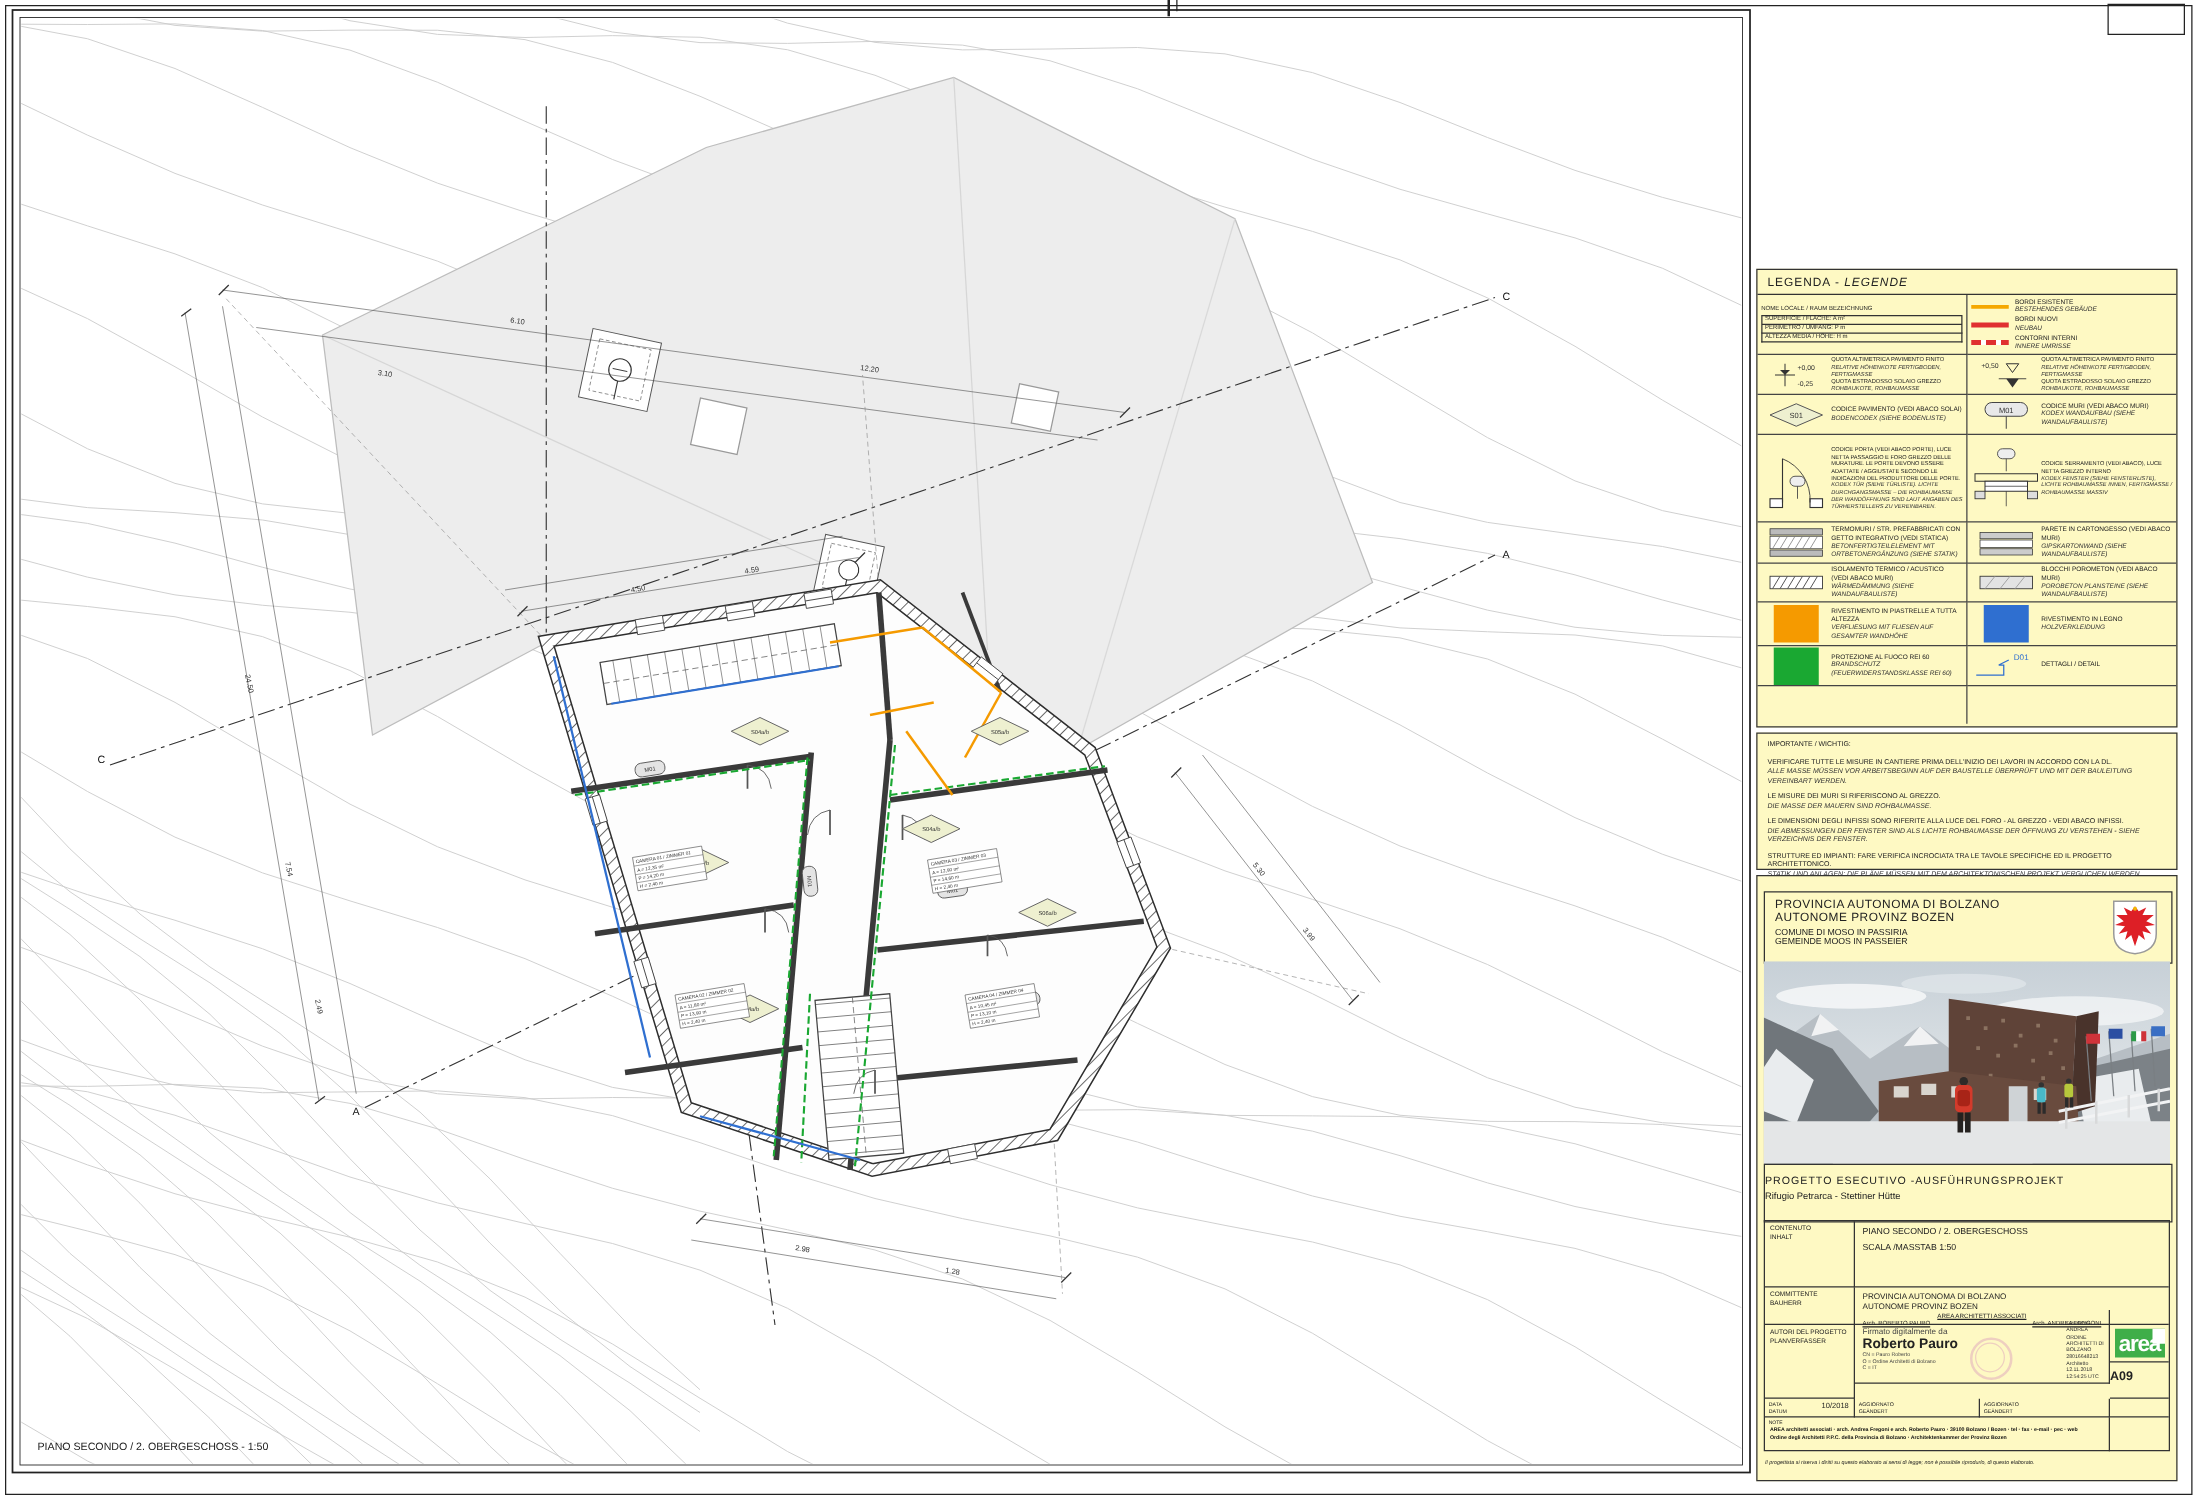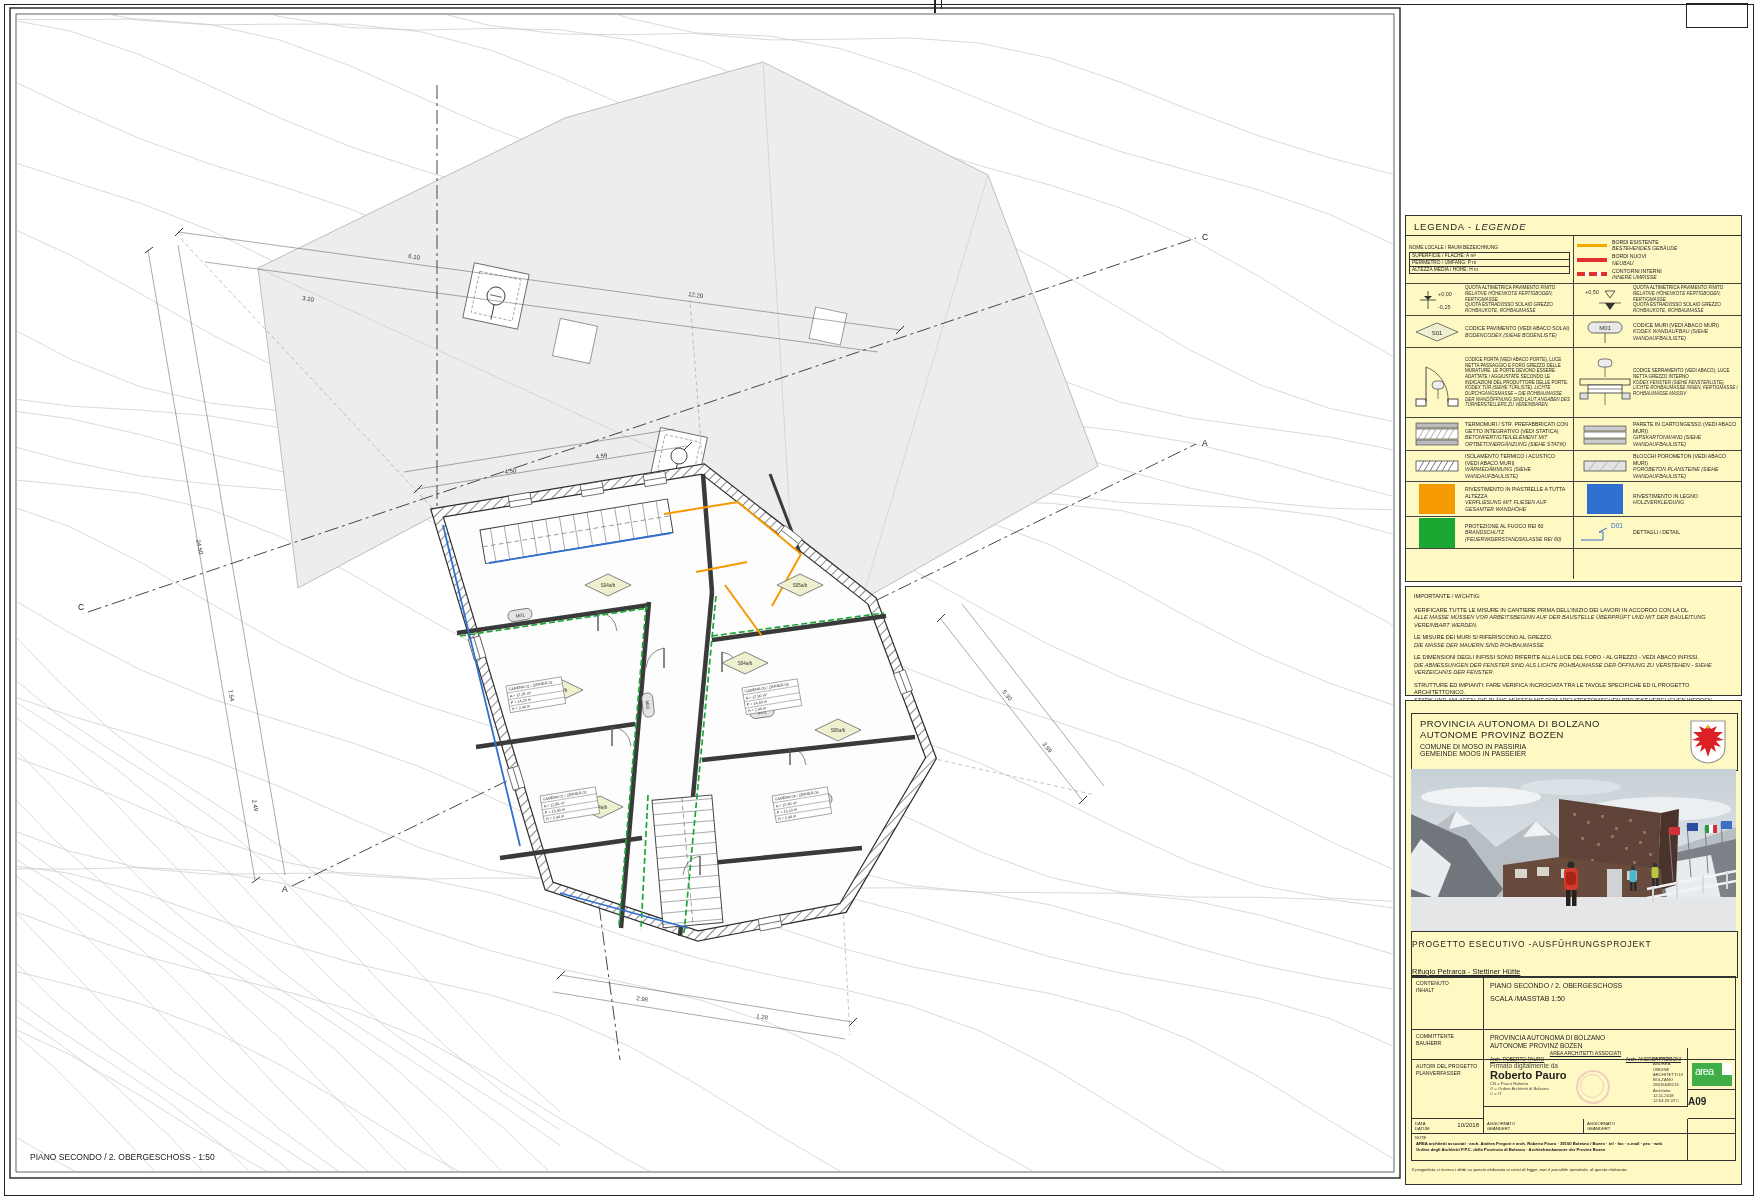--- a/index.html
+++ b/index.html
@@ -727,21 +727,21 @@
       <g>
         <circle cx="244" cy="96" r="2.2" fill="#333"></circle>
         <rect x="240.5" y="98" width="7" height="11" rx="2" fill="#b7c83c"></rect>
         <rect x="241" y="109" width="2.6" height="8" fill="#2b2b2b"></rect>
           <rect x="245" y="109" width="2.6" height="8" fill="#2b2b2b"></rect>
       </g>
     </svg>
 
     <div class="abs frame" style="left:5px;top:230px;width:325px;height:45px;border-color:#333;text-align:left;">
       <div style="font-size:8.5px;letter-spacing:.8px;margin-top:7px;">PROGETTO ESECUTIVO -AUSFÜHRUNGSPROJEKT</div>
-      <div style="font-size:7.5px;margin-top:18px;text-decoration:underline;">Rifugio Petrarca - Stettiner Hütte</div>
+      <div style="font-size:7.5px;margin-top:3px;">Rifugio Petrarca - Stettiner Hütte</div>
     </div>
 
     <div class="abs" style="left:5px;top:275px;width:325px;height:185px;border:1px solid #333;box-sizing:border-box;">
 
       <div class="tb-cell" style="left:0;top:0;width:72px;height:53px;">
         <div class="tb-label"><span>CONTENUTO</span><br><span>INHALT</span></div>
       </div>
       <div class="tb-cell" style="left:72px;top:0;width:251px;height:53px;border-right:none;">
         <div style="font-size:7px;padding:5px 6px 0;">PIANO SECONDO / 2. OBERGESCHOSS</div>
         <div style="font-size:7px;padding:6px 6px 0;">SCALA /MASSTAB 1:50</div>
@@ -780,21 +780,21 @@
             <div>28016648213</div>
           <div>Architetto</div>
             <div>12.11.2018</div>
             <div>12:54:25 UTC</div>
         </div>
       </div>
 
       <div class="tb-cell" style="left:276px;top:83px;width:47px;height:30px;border-right:none;">
         <div style="position:absolute;left:4px;top:3px;width:40px;height:23px;background:#3fae49;">
           <div style="position:absolute;right:0;top:0;width:10px;height:12px;background:#fff;"></div>
-          <div style="position:absolute;left:3px;top:2px;font-size:11px;font-weight:normal;color:#fff;letter-spacing:-1px;">area</div>
+          <div style="position:absolute;left:3px;top:2px;font-size:18px;font-weight:bold;color:#fff;letter-spacing:-1px;">area</div>
         </div>
       </div>
       <div class="tb-cell" style="left:276px;top:113px;width:47px;height:29px;border-right:none;">
         <div style="font-size:10px;font-weight:bold;text-align:left;padding-top:6px;">A09</div>
       </div>
 
       <div class="tb-cell" style="left:0;top:142px;width:72px;height:15px;">
         <span style="font-size:4.2px;position:absolute;left:3px;top:2px;"><span>DATA</span><br><span>DATUM</span></span>
         <span style="font-size:6px;position:absolute;right:4px;top:3px;">10/2018</span>
       </div>

